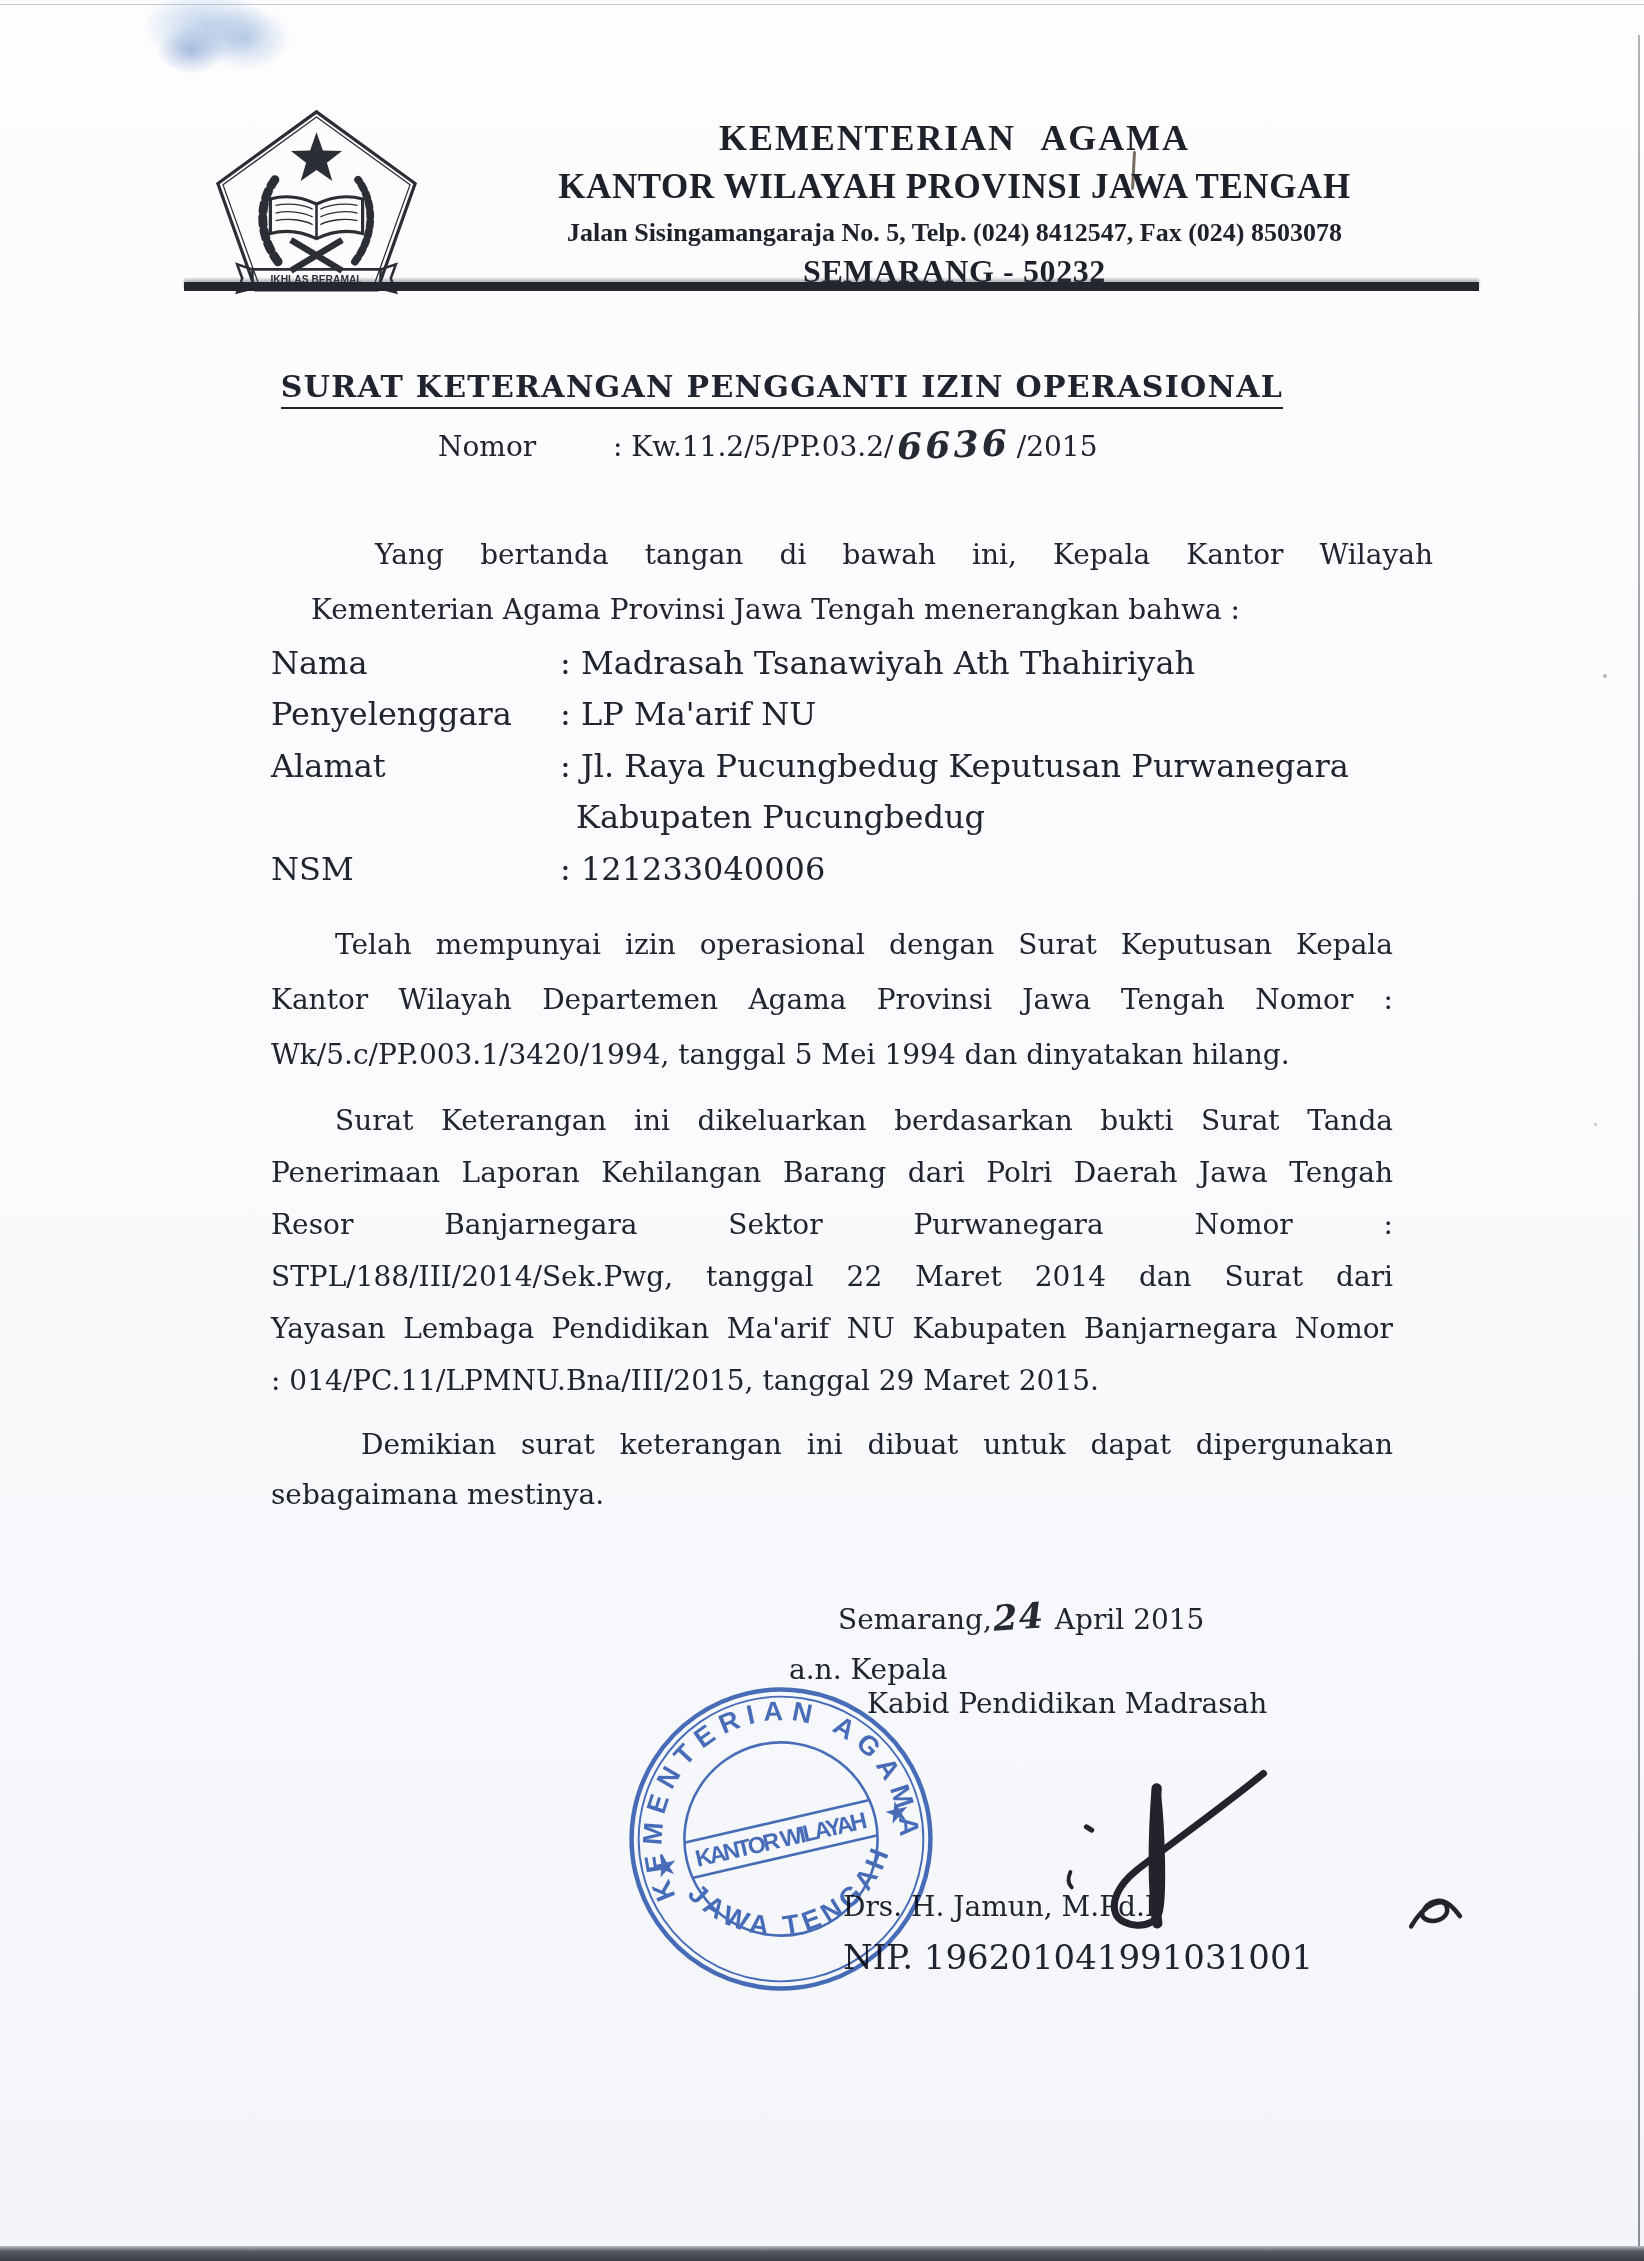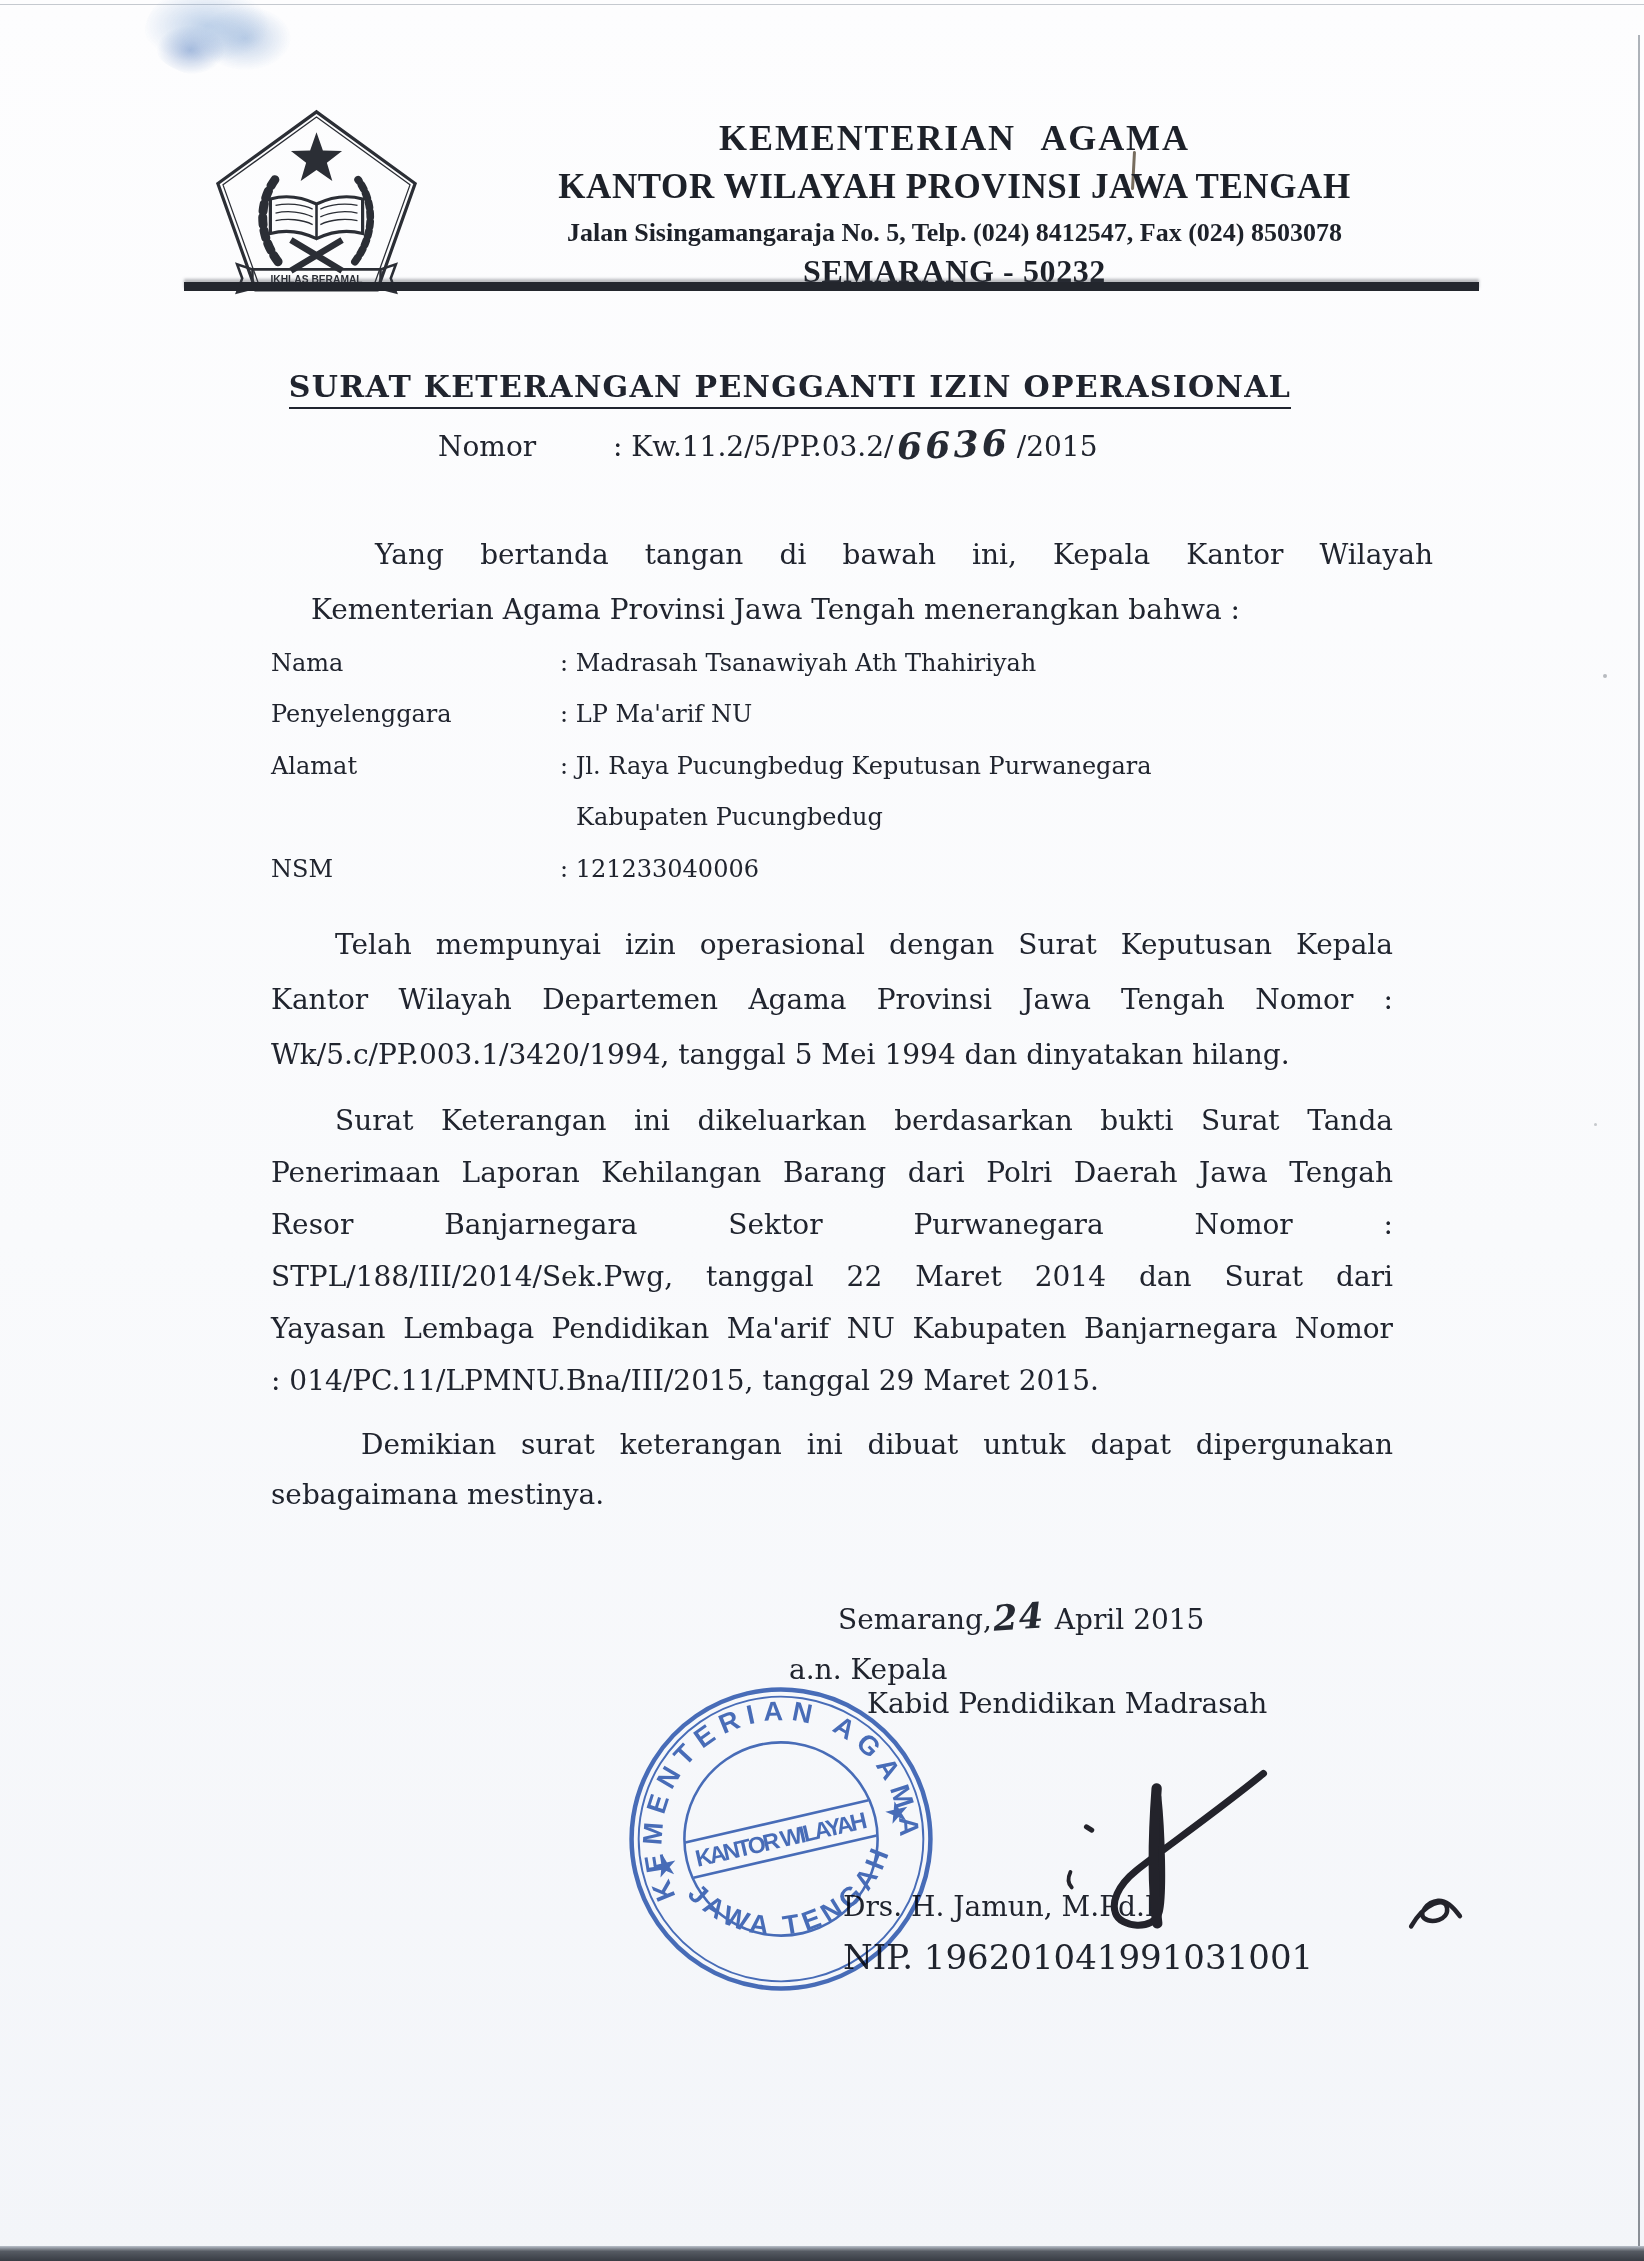--- a/index.html
+++ b/index.html
@@ -33,42 +33,42 @@
   .lh-text{left:413px;top:117px;width:1083px;text-align:center;
     font-family:"Liberation Serif",serif;color:#1d2129;}
   .lh-ministry{font-size:36px;font-weight:bold;letter-spacing:1.9px;word-spacing:15.5px;}
   .lh-office{font-size:35px;font-weight:bold;letter-spacing:0.6px;margin-top:7.7px;}
   .lh-address{font-size:26px;font-weight:bold;margin-top:11.6px;}
   .lh-city{font-size:32px;font-weight:bold;margin-top:5.2px;letter-spacing:0.6px;}
   .divider{left:184px;top:282px;width:1295px;height:9px;background:#23262d;
     box-shadow:0 -3.2px 2.6px rgba(60,64,72,.35);}
 
   
-  .title-wrap{left:229px;top:369px;width:1122px;text-align:center;}
+  .title-wrap{left:221px;top:369px;width:1122px;text-align:center;}
   .title-wrap span{font-size:30px;font-weight:bold;letter-spacing:1.3px;
     border-bottom:2.6px solid #20242e;padding-bottom:3.2px;}
   .nomor-row{left:438px;top:422px;font-size:28px;white-space:nowrap;}
   .nomor-label{display:inline-block;width:175px;}
   .handwritten{font-style:italic;font-weight:bold;color:#262a33;display:inline-block;}
   .hw-nomor{font-size:36px;letter-spacing:3.2px;transform:rotate(-2deg) translateY(1.3px);margin:0 6.4px 0 3.9px;}
 
   
   .para{width:1122px;left:271px;font-size:28px;}
   .para .line{text-rendering:optimizeLegibility;}
   .jline{text-align:justify;text-align-last:justify;}
   .lline{text-align:left;}
   .para .line:first-child{text-indent:64px;}
   .para.indent-lg .line:first-child{text-indent:90px;}
   .opening{top:527px;line-height:55px;margin-left:40px;}
   .p2{top:917px;line-height:55px;}
   .p3{top:1095px;line-height:52px;}
   .p4{top:1420px;line-height:50px;}
 
   
-  .fields{left:271px;top:646px;width:1122px;font-size:24px;}
+  .fields{left:271px;top:646px;width:1122px;font-size:32px;}
   .frow{display:flex;line-height:34px;margin-bottom:17.4px;}
   .flabel{width:289px;flex:0 0 289px;}
   .fvalue{flex:1;}
   .fvalue.cont{padding-left:16px;}
 
   
   .date-line{left:838px;top:1596px;font-size:28px;white-space:nowrap;}
   .hw-date{font-size:35px;letter-spacing:1.3px;transform:rotate(-4deg);margin:0 3.9px 0 1.3px;}
   .date-rest{margin-left:6.4px;}
   .an-line{left:789px;top:1653px;font-size:28px;}

